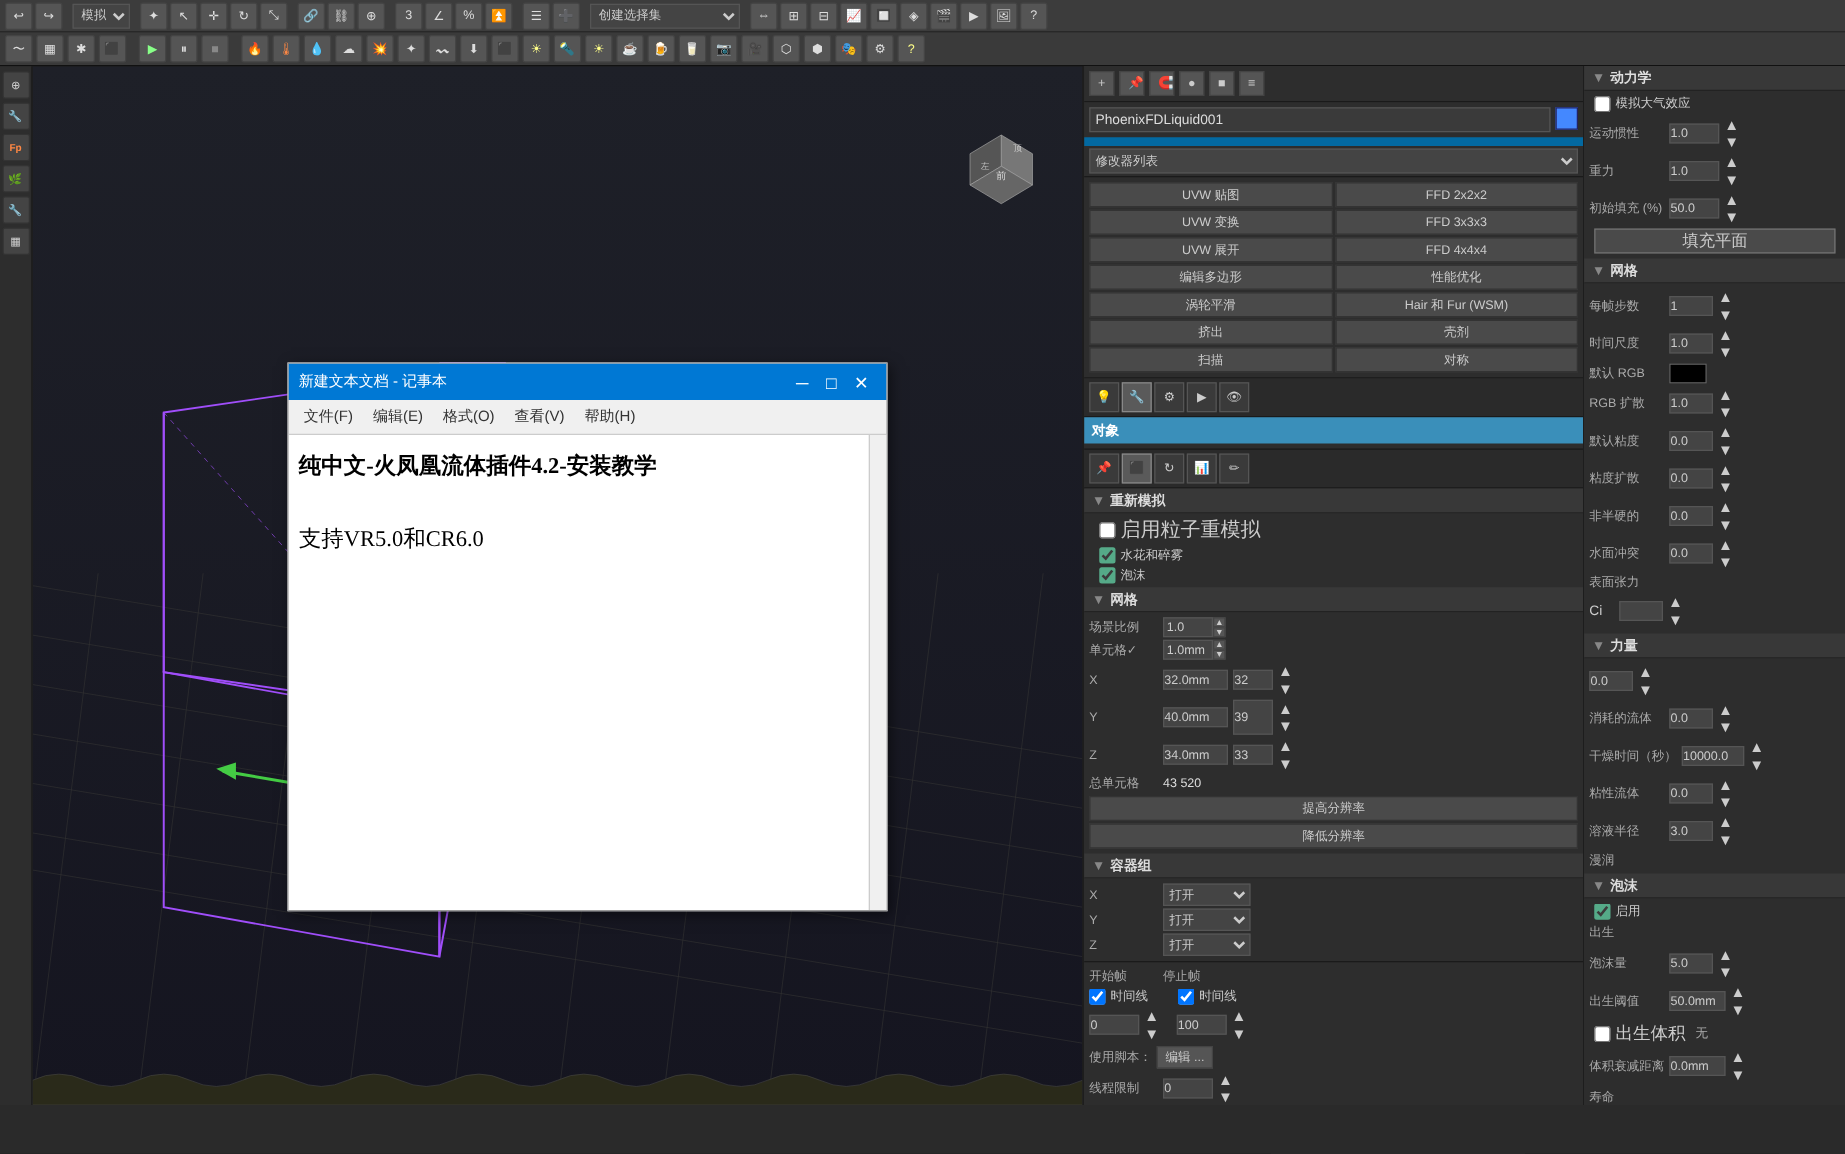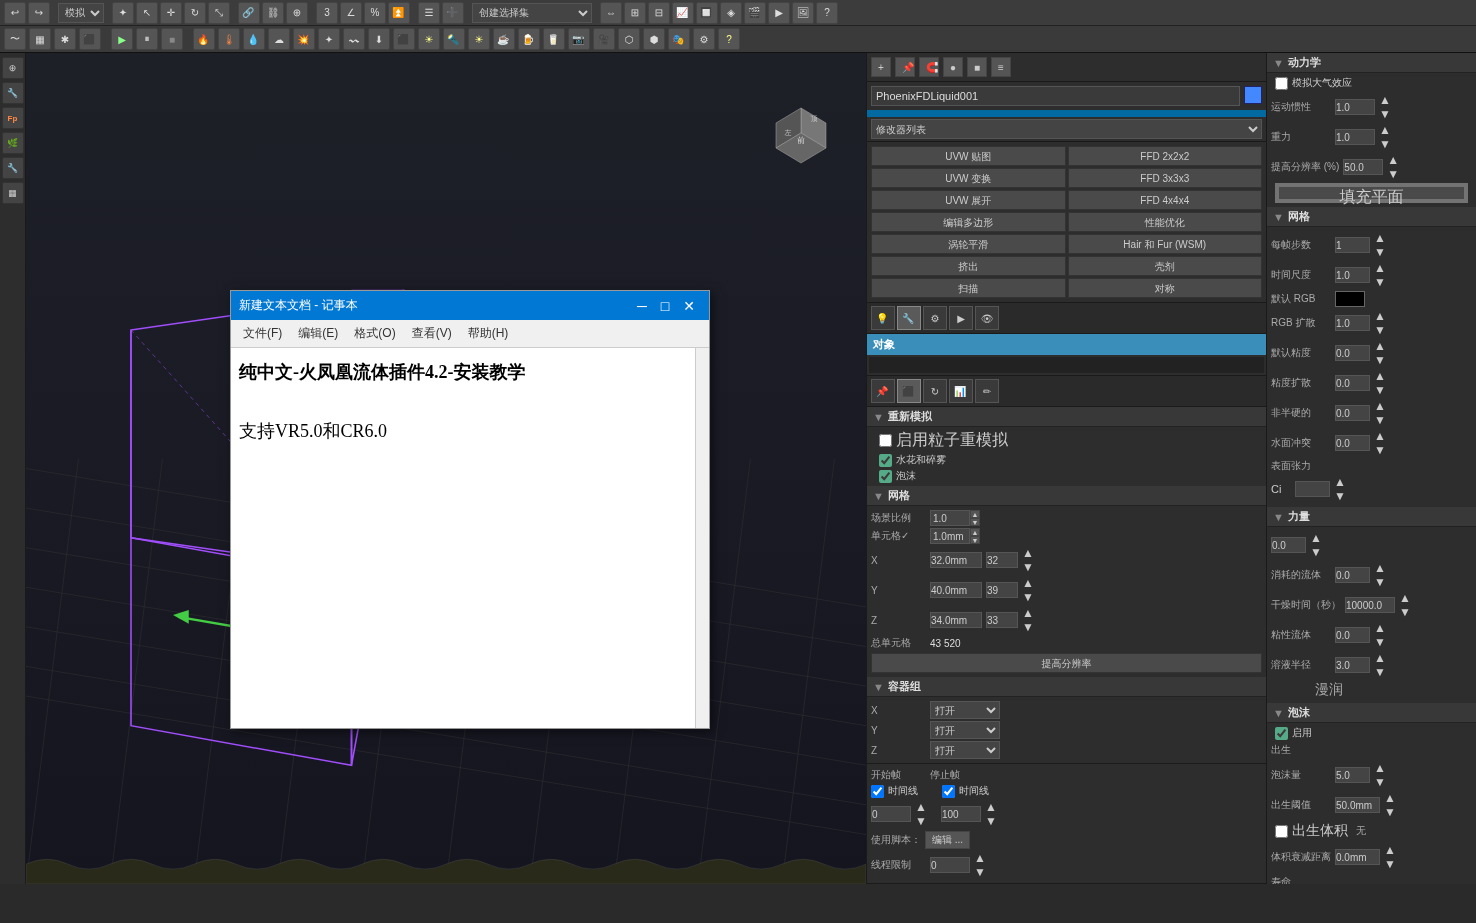--- a/index.html
+++ b/index.html
@@ -213,23 +213,23 @@
       border-bottom: 1px solid #222;
     }
     .section-title .arrow { color: #888; }
 
     .full-btn {
       display: block;
       width: calc(100% - 8px);
       margin: 2px 4px;
       height: 20px;
       background: #4a4a4a;
-      border: 4px solid #737373;
+      border: 1px solid #737373;
       color: #ccc;
-      font-size: 16px;
+      font-size: 13px;
       cursor: pointer;
     }
 
     .spinbox {
       display: flex;
       align-items: center;
     }
     .spinbox input {
       width: 40px;
       height: 16px;
@@ -632,21 +632,21 @@
         <input value="32" style="width: 32px; height: 16px; background: rgb(68, 68, 68); border: 1px solid rgb(85, 85, 85); color: rgb(204, 204, 204); font-size: 10px;">
         <div class="spin-arrows">
             <div class="spin-up">▲</div>
             <div class="spin-dn">▼</div>
           </div>
       </div>
 
       <div class="panel-row">
         <span class="param-name" style="font-size:10px; color:#aaa;">Y</span>
         <input value="40.0mm" style="width: 52px; height: 16px; background: rgb(68, 68, 68); border: 1px solid rgb(85, 85, 85); color: rgb(204, 204, 204); font-size: 10px;">
-        <input value="39" style="width: 32px; height: 16px; background: rgb(68, 68, 68); border: 1px solid rgb(85, 85, 85); color: rgb(204, 204, 204); font-size: 10px;">
+        <input value="39" style="width: 32px; height: 28px; background: rgb(68, 68, 68); border: 1px solid rgb(85, 85, 85); color: rgb(204, 204, 204); font-size: 10px;">
         <div class="spin-arrows">
             <div class="spin-up">▲</div>
             <div class="spin-dn">▼</div>
           </div>
       </div>
 
       <div class="panel-row">
         <span class="param-name" style="font-size:10px; color:#aaa;">Z</span>
         <input value="34.0mm" style="width: 52px; height: 16px; background: rgb(68, 68, 68); border: 1px solid rgb(85, 85, 85); color: rgb(204, 204, 204); font-size: 10px;">
         <input value="33" style="width: 32px; height: 16px; background: rgb(68, 68, 68); border: 1px solid rgb(85, 85, 85); color: rgb(204, 204, 204); font-size: 10px;">
@@ -656,20 +656,23 @@
           </div>
       </div>
 
       <div class="panel-row">
         <span class="param-name" style="font-size:10px; color:#aaa;">总单元格</span>
         <span style="font-size:10px; color:#ddd;">43 520</span>
       </div>
 
       <div class="mod-row" style="margin-top:3px;">
         <div class="mod-btn">提高分辨率</div>
+      </div>
+      <div class="mod-row">
+        <div class="mod-btn">降低分辨率</div>
       </div>
     </div>
 
     <div class="section-title">
       <span class="arrow">▼</span>
       <span>容器组</span>
     </div>
     <div style="padding:2px 4px;">
       <div class="panel-row">
         <span class="param-name" style="font-size:10px; color:#aaa;">X</span>
@@ -752,21 +755,21 @@
       </div>
       <div class="panel-row">
         <span style="font-size:10px; color:#aaa; min-width:60px;">重力</span>
         <input value="1.0" style="width: 40px; height: 16px; background: rgb(68, 68, 68); border: 1px solid rgb(85, 85, 85); color: rgb(204, 204, 204); font-size: 10px;">
         <div class="spin-arrows">
             <div class="spin-up">▲</div>
             <div class="spin-dn">▼</div>
           </div>
       </div>
       <div class="panel-row">
-        <span style="font-size:10px; color:#aaa; min-width:60px;">提高分辨率 (%)</span>
+        <span style="font-size:10px; color:#aaa; min-width:60px;">初始填充 (%)</span>
         <input value="50.0" style="width: 40px; height: 16px; background: rgb(68, 68, 68); border: 1px solid rgb(85, 85, 85); color: rgb(204, 204, 204); font-size: 10px;">
         <div class="spin-arrows">
             <div class="spin-up">▲</div>
             <div class="spin-dn">▼</div>
           </div>
       </div>
       <button class="full-btn">填充平面</button>
     </div>
 
     <div class="section-title">
@@ -888,21 +891,21 @@
       <div class="panel-row">
         <span style="font-size:10px; color:#aaa; min-width:60px;">溶液半径</span>
         <input value="3.0" style="width: 35px; height: 16px; background: rgb(68, 68, 68); border: 1px solid rgb(85, 85, 85); color: rgb(204, 204, 204); font-size: 10px;">
         <div class="spin-arrows">
             <div class="spin-up">▲</div>
             <div class="spin-dn">▼</div>
           </div>
       </div>
 
       <div class="panel-row">
-        <span style="font-size:14px; color:#aaa;margin-left:44px;">漫润</span>
+        <span style="font-size:10px; color:#aaa;">漫润</span>
       </div>
     </div>
 
     <div class="section-title">
       <span class="arrow">▼</span>
       <span>泡沫</span>
     </div>
     <div style="padding:2px 4px;">
       <div class="checkbox-row">
         <input type="checkbox" checked="" style="">

